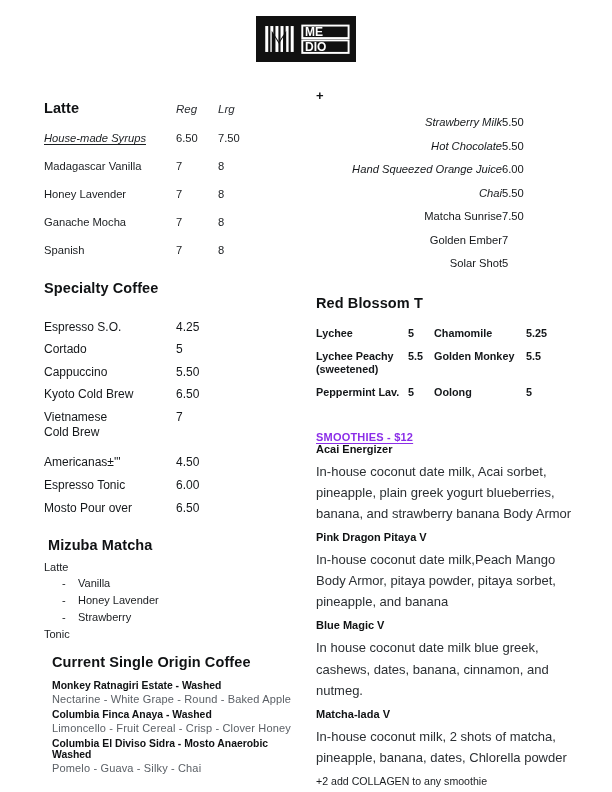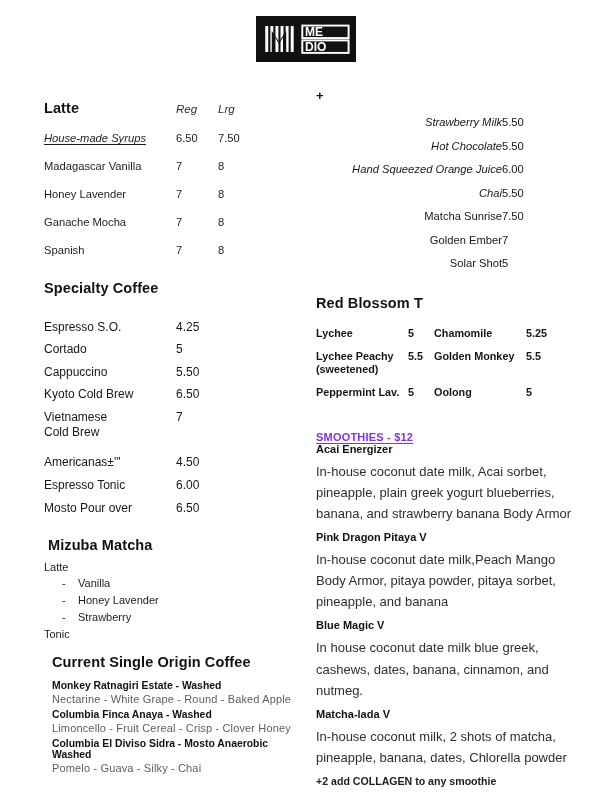--- a/index.html
+++ b/index.html
@@ -189,21 +189,20 @@
   .smoothie-desc {
     font-size: 13px;
     line-height: 1.62;
     color: #2b2f33;
     margin-bottom: 7px;
   }
   .collagen {
     font-size: 10.6px;
     color: #1a1d20;
     margin-top: 2px;
-    font-weight: bold;
   }
 </style>
 </head>
 <body>
 
 <div class="logo-wrap">
   <div class="logo">
     <svg width="108" height="46" viewBox="0 0 108 46">
       <rect x="0" y="0" width="108" height="46" fill="#111111"></rect>
 

